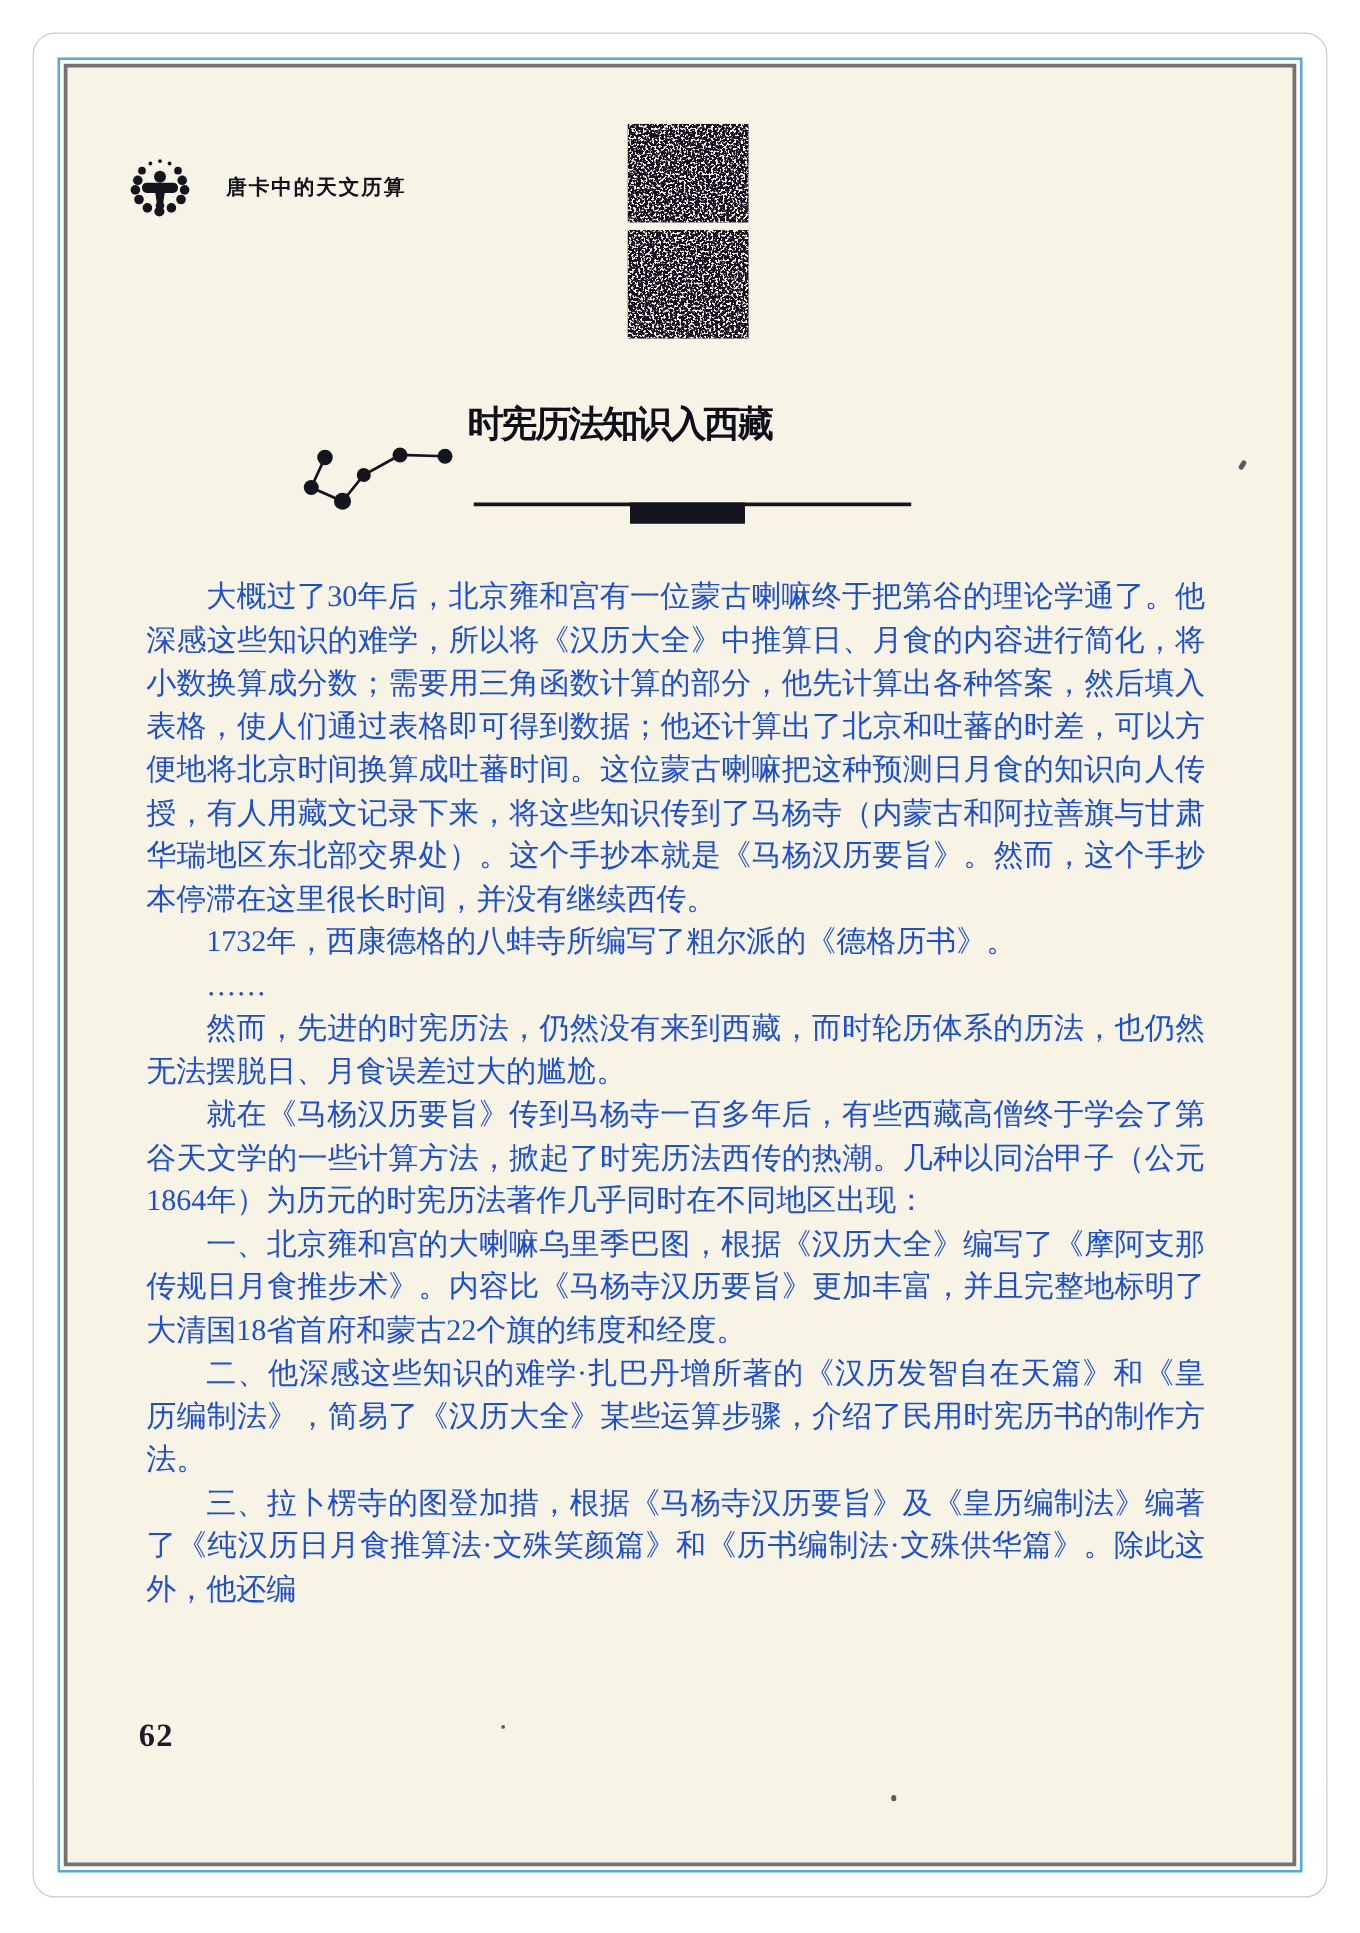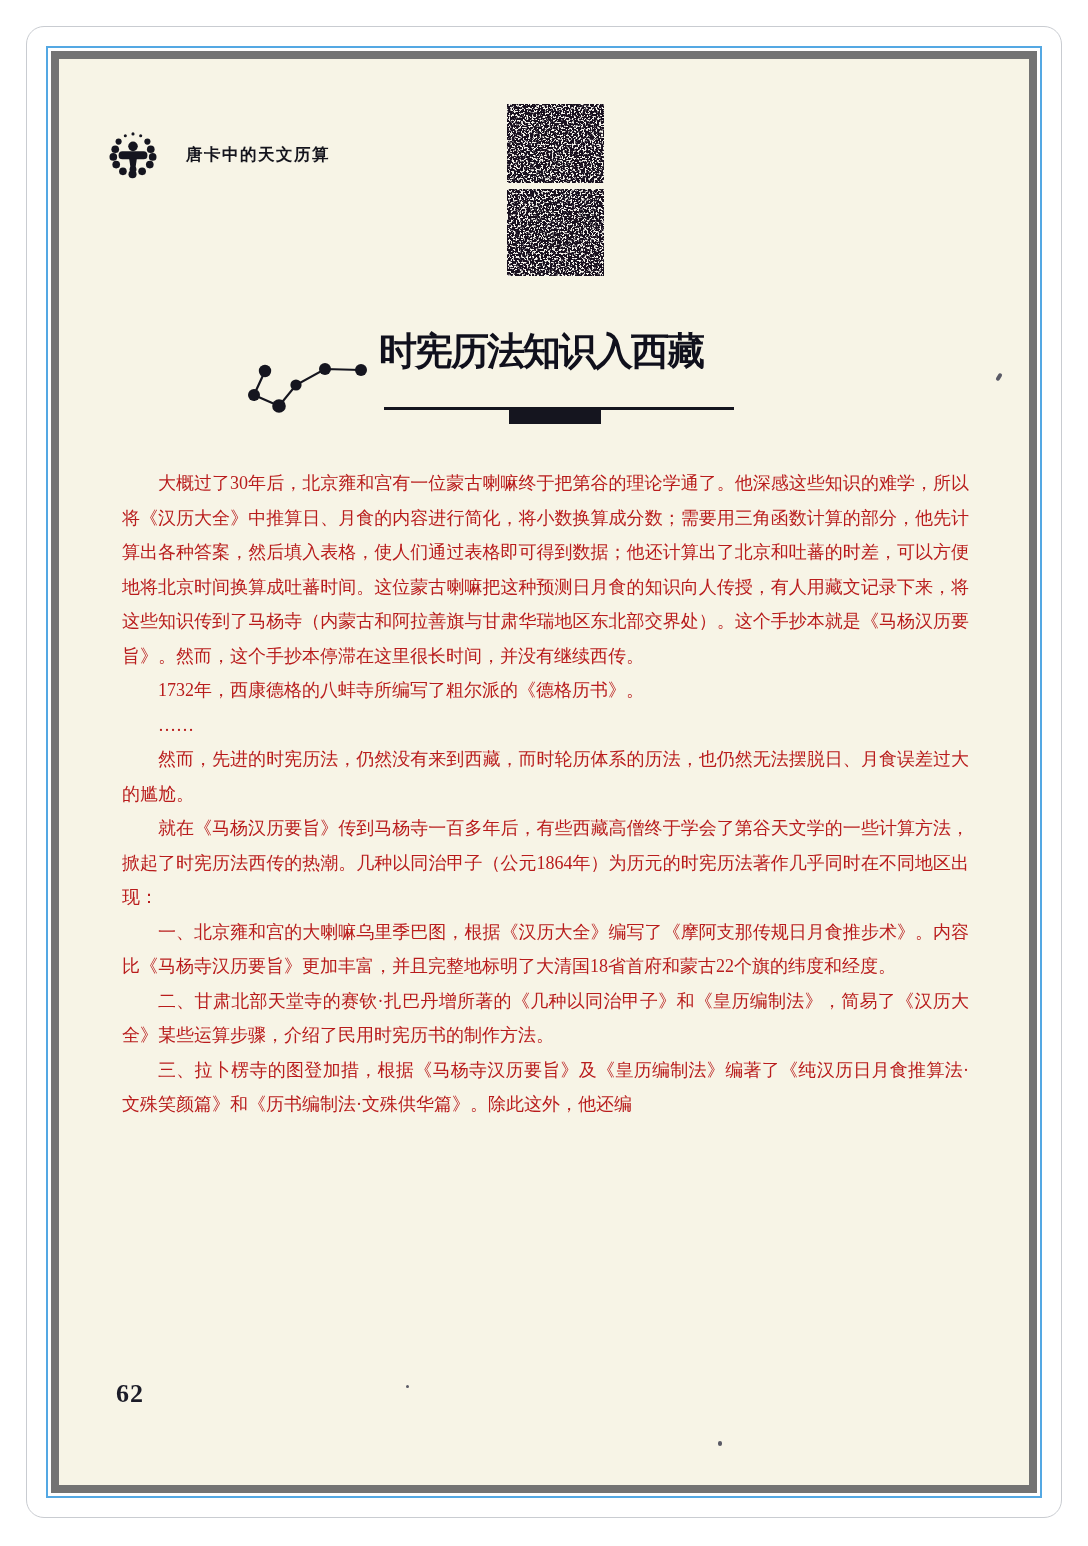--- a/index.html
+++ b/index.html
@@ -10,46 +10,46 @@
   .scan-card {
     position:absolute; left:26px; top:26px; width:1034px; height:1490px;
     background:#ffffff; border:1px solid #c9ccd1; border-radius:18px;
   }
   .frame-outer {
     position:absolute; left:19px; top:19px; right:19px; bottom:19px;
     border:2px solid #54a8e3;
   }
   .frame-inner {
     position:absolute; left:3px; top:3px; right:3px; bottom:3px;
-    border:8px solid #737373; background:#f7f4e6;
+    border:3px solid #737373; background:#f7f4e6;
   }
   .page { position:absolute; left:0; top:0; right:0; bottom:0; overflow:hidden; }
 
   .brand { position:absolute; left:47px; top:72px; display:flex; align-items:center; }
   .brand-label {
     font-family:"Liberation Sans","DejaVu Sans",sans-serif; font-weight:bold;
     font-size:16.5px; color:#14141c; margin-left:26px; letter-spacing:1.5px;
   }
 
   .stamp { position:absolute; left:448px; top:45px; }
 
   .constellation { position:absolute; left:186px; top:296px; }
 
   .headline {
     position:absolute; left:320px; top:268px; margin:0;
-    font-size:38px; font-weight:bold; color:#10101c;
+    font-size:29px; font-weight:bold; color:#10101c;
     letter-spacing:-2px; line-height:1.3; white-space:nowrap;
   }
   .title-rule { position:absolute; left:325px; top:348px; width:350px; height:18px; }
   .rule-line { position:absolute; left:0; right:0; top:0; height:3px; background:#15151f; }
   .rule-bar  { position:absolute; left:125px; top:0; width:92px; height:17px; background:#15151f; }
 
   .body-text {
     position:absolute; left:63px; top:407px; width:847px;
-    font-size:18px; line-height:34.5px; color:#b91c1c;
+    font-size:24px; line-height:34.5px; color:#1d4ed8;
     text-align:justify; text-justify:inter-ideograph;
   }
   .body-text p { margin:0; padding:0; text-indent:2em; }
 
   .page-number {
     position:absolute; left:57px; top:1320px;
     font-size:26px; font-weight:bold; color:#1c1c28; letter-spacing:1px;
   }
 
   .speck { position:absolute; background:#5a5a66; }
@@ -127,21 +127,21 @@
           <div class="rule-bar"></div>
         </div>
 
         <div class="body-text">
           <p>大概过了30年后，北京雍和宫有一位蒙古喇嘛终于把第谷的理论学通了。他深感这些知识的难学，所以将《汉历大全》中推算日、月食的内容进行简化，将小数换算成分数；需要用三角函数计算的部分，他先计算出各种答案，然后填入表格，使人们通过表格即可得到数据；他还计算出了北京和吐蕃的时差，可以方便地将北京时间换算成吐蕃时间。这位蒙古喇嘛把这种预测日月食的知识向人传授，有人用藏文记录下来，将这些知识传到了马杨寺（内蒙古和阿拉善旗与甘肃华瑞地区东北部交界处）。这个手抄本就是《马杨汉历要旨》。然而，这个手抄本停滞在这里很长时间，并没有继续西传。</p>
           <p>1732年，西康德格的八蚌寺所编写了粗尔派的《德格历书》。</p>
           <p>……</p>
           <p>然而，先进的时宪历法，仍然没有来到西藏，而时轮历体系的历法，也仍然无法摆脱日、月食误差过大的尴尬。</p>
           <p>就在《马杨汉历要旨》传到马杨寺一百多年后，有些西藏高僧终于学会了第谷天文学的一些计算方法，掀起了时宪历法西传的热潮。几种以同治甲子（公元1864年）为历元的时宪历法著作几乎同时在不同地区出现：</p>
           <p>一、北京雍和宫的大喇嘛乌里季巴图，根据《汉历大全》编写了《摩阿支那传规日月食推步术》。内容比《马杨寺汉历要旨》更加丰富，并且完整地标明了大清国18省首府和蒙古22个旗的纬度和经度。</p>
-          <p>二、甘肃北部天堂寺的赛钦·扎巴丹增所著的《几种以同治甲子》和《皇历编制法》，简易了《汉历大全》某些运算步骤，介绍了民用时宪历书的制作方法。</p>
+          <p>二、他深感这些知识的难学·扎巴丹增所著的《汉历发智自在天篇》和《皇历编制法》，简易了《汉历大全》某些运算步骤，介绍了民用时宪历书的制作方法。</p>
           <p>三、拉卜楞寺的图登加措，根据《马杨寺汉历要旨》及《皇历编制法》编著了《纯汉历日月食推算法·文殊笑颜篇》和《历书编制法·文殊供华篇》。除此这外，他还编</p>
         </div>
 
         <div class="page-number">62</div>
 
         <div class="speck speck-1"></div>
         <div class="speck speck-2"></div>
         <div class="speck speck-3"></div>
 
       </div>

